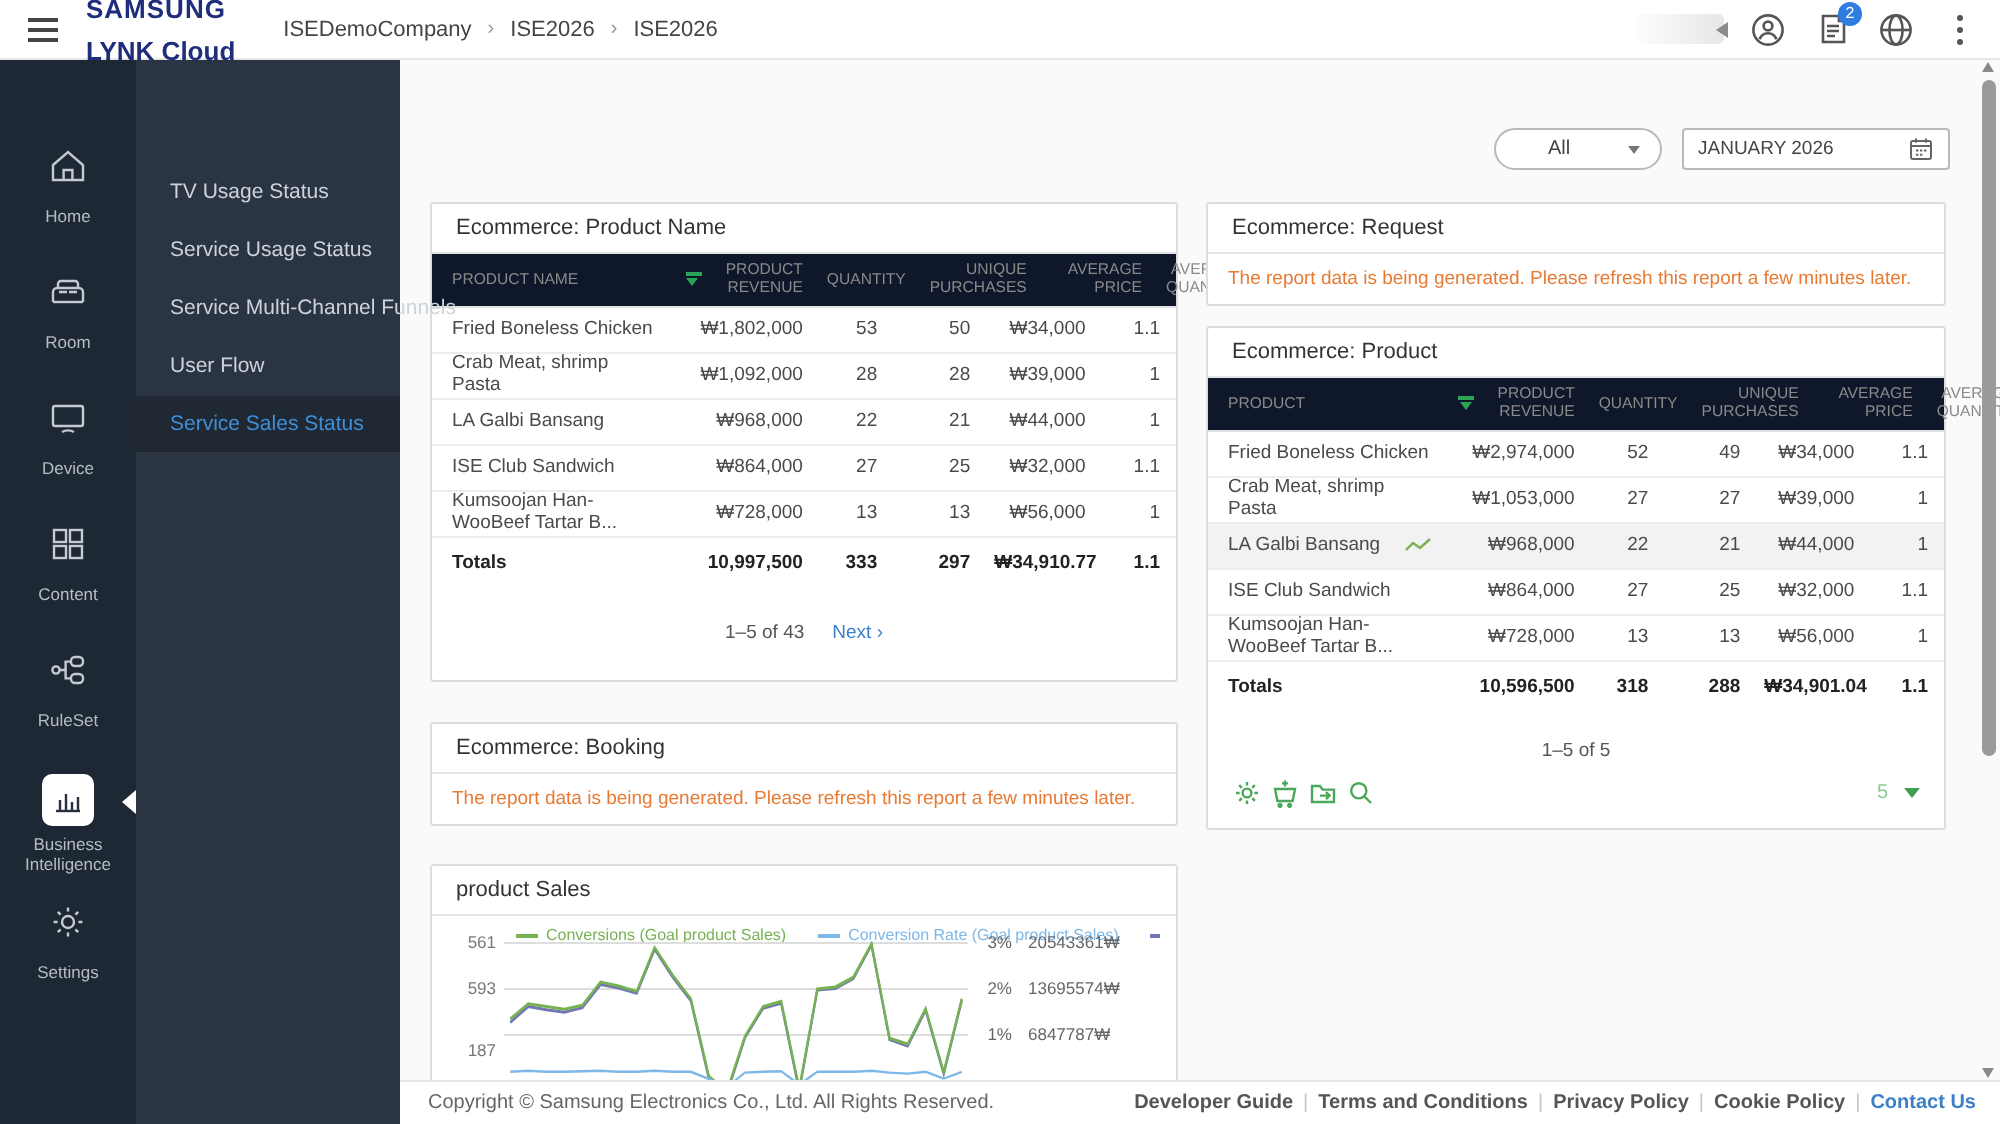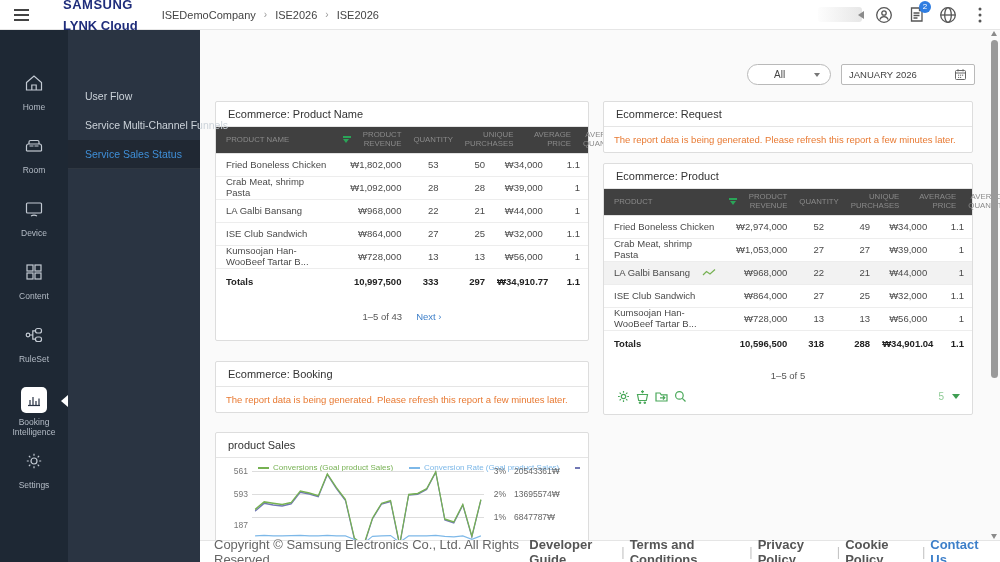--- a/index.html
+++ b/index.html
@@ -7,21 +7,21 @@
   body { font-family:"Liberation Sans", sans-serif; background:#fff; color:#333; }
   .page { position:relative; width:1000px; height:562px; overflow:hidden; background:#fafafa; }
 
   
   .topbar { position:absolute; top:0; left:0; right:0; height:30px; background:#fff; border-bottom:1px solid #e6e6e6; display:flex; align-items:center; justify-content:space-between; padding:0 10px 0 14px; z-index:30; }
   .tb-left { display:flex; align-items:center; gap:14px; }
   .burger { display:flex; flex-direction:column; gap:3px; cursor:pointer; }
   .burger i { display:block; width:15px; height:2px; background:#444; }
   .logo { display:flex; align-items:baseline; gap:6px; color:#1f2d7b; white-space:nowrap;flex-direction:column; }
   .logo .sam { font-weight:bold; font-size:13px; letter-spacing:.5px; }
-  .logo .prod { font-weight:bold; font-size:13px;margin-left:20px; }
+  .logo .prod { font-weight:bold; font-size:13px; }
   .crumbs { display:flex; align-items:center; gap:8px; font-size:11px; color:#444; margin-left:10px; }
   .crumbs .ci { cursor:pointer; }
   .crumbs .sep { color:#999; font-size:10px; }
   .tb-right { display:flex; align-items:center; gap:12px; }
   .fadebox { position:relative; width:44px; height:15px; border-radius:3px; background:linear-gradient(to right, rgba(234,234,234,.1), #e7e7e7); }
   .fadebox .fb-arrow { position:absolute; right:-2px; top:4px; width:0; height:0; border-top:4px solid transparent; border-bottom:4px solid transparent; border-right:6px solid #8b8b8b; }
   .hicon { position:relative; width:20px; height:20px; display:flex; align-items:center; justify-content:center; cursor:pointer; }
   .hicon svg { stroke:#555; fill:none; stroke-width:1.3; }
   .badge { position:absolute; top:-4px; right:-5px; min-width:12px; height:12px; border-radius:7px; background:#2f7de1; color:#fff; font-size:8px; line-height:12px; text-align:center; padding:0 2px; }
 
@@ -50,21 +50,21 @@
   .cols { display:flex; gap:14px; margin-top:16px; }
   .col-l { width:374px; }
   .col-r { width:370px; }
   .card { background:#fff; border:1px solid #ddd; border-radius:2px; }
   .card-title { font-size:11px; color:#333; padding:6px 12px; border-bottom:1px solid #e5e5e5; height:25px; display:flex; align-items:center; }
   .msg { font-size:9.5px; color:#e87a33; padding:7px 10px; }
 
   
   .tbl { width:100%; }
   .tr { display:flex; align-items:center; border-bottom:1px solid #ededed; height:23px; font-size:9.5px; color:#4a4a4a; }
-  .tr.thead { background:#404040; height:27px; font-size:7.8px; color:#8a8a8a; border-bottom:1px solid #e2e2e2; }
+  .tr.thead { background:#0f172a; height:27px; font-size:7.8px; color:#8a8a8a; border-bottom:1px solid #e2e2e2; }
   .tr.hl { background:#f2f2f2; }
   .tr.totals { height:26px; font-weight:bold; color:#222; border-bottom:none; }
   .td { padding:0 8px 0 4px; text-align:right; line-height:1.15; }
   .td.c0 { flex:0 0 33%; text-align:left; padding-left:10px; display:flex; align-items:center; gap:6px; justify-content:space-between; }
   .td.c1 { flex:0 0 19%; }
   .td.c2 { flex:0 0 10%; }
   .td.c3 { flex:0 0 12.5%; }
   .td.c4 { flex:0 0 15.5%; }
   .td.c5 { flex:1 1 auto; }
   .thead .td { display:flex; align-items:center; justify-content:flex-end; text-align:right; }
@@ -90,21 +90,21 @@
   .yl { position:absolute; left:0; width:26px; text-align:right; font-size:8.5px; color:#777; }
   .yr { position:absolute; right:0; width:92px; display:flex; gap:8px; font-size:8.5px; color:#666; }
   .yr .pct { width:18px; text-align:right; }
   .legend { position:absolute; top:1px; left:36px; display:flex; gap:16px; font-size:8px; align-items:center; white-space:nowrap; }
   .leg-item { display:flex; align-items:center; gap:4px; cursor:pointer; }
   .leg-dash { width:11px; height:2px; }
   .plot { position:absolute; left:30px; right:96px; top:0; height:100px; }
   .plot svg { width:100%; height:100px; }
 
   
-  .footer { position:absolute; left:200px; right:0; bottom:0; height:22px; background:#fff; border-top:1px solid #e5e5e5; display:flex; align-items:center; justify-content:space-between; padding:0 12px 0 14px; z-index:25; font-size:13px; color:#666; }
+  .footer { position:absolute; left:200px; right:0; bottom:0; height:22px; background:#fff; border-top:1px solid #e5e5e5; display:flex; align-items:center; justify-content:space-between; padding:0 12px 0 14px; z-index:25; font-size:10px; color:#666; }
   .flinks { display:flex; align-items:center; gap:5px; }
   .flinks .lnk { cursor:pointer; color:#555;font-weight:bold; }
   .flinks .lnk.accent { color:#3d7fc9; }
   .flinks .dv { color:#c5c5c5; }
 
   
   .sbar { position:absolute; right:1px; top:31px; width:9px; height:508px; z-index:40; }
   .sb-thumb { position:absolute; top:9px; left:1px; width:7px; height:338px; background:#9a9a9a; border-radius:4px; cursor:pointer; }
   .sb-up { position:absolute; top:0; left:1px; width:0; height:0; border-left:3.5px solid transparent; border-right:3.5px solid transparent; border-bottom:5px solid #8a8a8a; cursor:pointer; }
   .sb-dn { position:absolute; bottom:0; left:1px; width:0; height:0; border-left:3.5px solid transparent; border-right:3.5px solid transparent; border-top:5px solid #8a8a8a; cursor:pointer; }
@@ -211,35 +211,37 @@
           </svg></span>
       <span class="lbl">RuleSet</span>
     </div>
     <div class="ib-item active">
       <span class="iconwrap">
           <svg width="18" height="18" viewBox="0 0 18 18">
             <path d="M3 14.5 h12"></path>
             <path d="M5 14 v-5 M8 14 v-8 M11 14 v-4 M14 14 v-6.5"></path>
           </svg>
         </span>
-      <span class="lbl">Booking Intelligence</span>
+      <span class="lbl">Business Intelligence</span>
       <span class="notch"></span>
     </div>
     <div class="ib-item">
       <span class="iconwrap"><svg width="22" height="22" viewBox="0 0 22 22">
             <circle cx="11" cy="11" r="3"></circle>
             <path d="M11 3.8 v2 M11 16.2 v2 M3.8 11 h2 M16.2 11 h2 M5.9 5.9 l1.4 1.4 M14.7 14.7 l1.4 1.4 M16.1 5.9 l-1.4 1.4 M7.3 14.7 l-1.4 1.4"></path>
           </svg></span>
       <span class="lbl">Settings</span>
     </div>
   </aside>
 
   <aside class="submenu">
+    <div class="sm-item">TV Usage Status</div>
+    <div class="sm-item">Service Usage Status</div>
+    <div class="sm-item">Service Multi-Channel Funnels</div>
     <div class="sm-item">User Flow</div>
-    <div class="sm-item">Service Multi-Channel Funnels</div>
     <div class="sm-item active">Service Sales Status</div>
   </aside>
 
   <main class="content">
     <div class="filters">
       <div class="pill">
         <span>All</span>
         <span class="chev"></span>
       </div>
       <div class="datebox">

